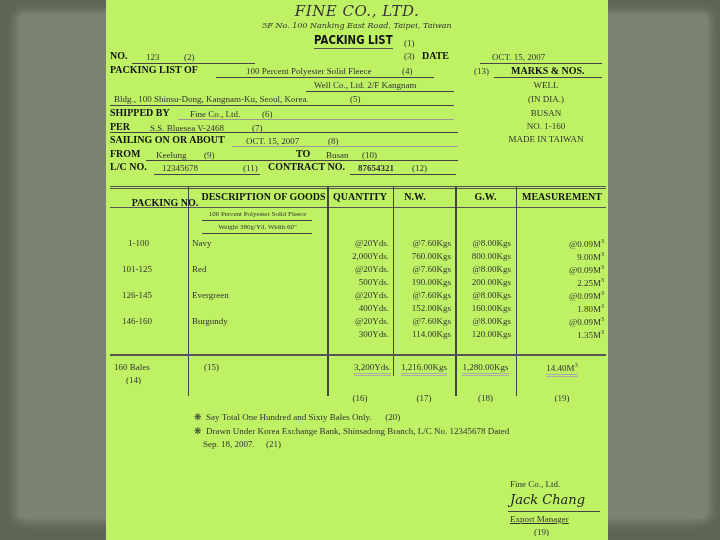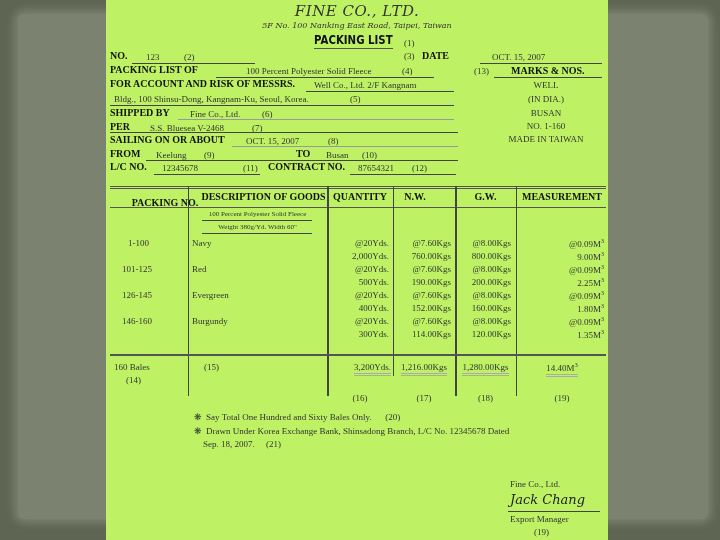--- a/index.html
+++ b/index.html
@@ -80,21 +80,20 @@
 
   <div class="abs ref" style="left:368px;top:66px;">(13)</div>
   <div class="abs lbl" style="left:405px;top:65px;">MARKS &amp; NOS.</div>
   <div class="line" style="left:388px;top:77px;width:108px;"></div>
   <div class="abs center-col" style="left:380px;width:120px;top:80px;">WELL</div>
   <div class="abs center-col" style="left:380px;width:120px;top:94px;">(IN DIA.)</div>
   <div class="abs center-col" style="left:380px;width:120px;top:108px;">BUSAN</div>
   <div class="abs center-col" style="left:380px;width:120px;top:121px;">NO. 1-160</div>
   <div class="abs center-col" style="left:380px;width:120px;top:134px;">MADE IN TAIWAN</div>
 
-  <div class="abs lbl" style="left:4px;top:78px;">FOR ACCOUNT AND RISK OF MESSRS.</div>
   <div class="abs val" style="left:208px;top:80px;">Well Co., Ltd.    2/F Kangnam</div>
   <div class="line" style="left:200px;top:91px;width:148px;"></div>
   <div class="abs val" style="left:8px;top:94px;">Bldg., 100 Shinsu-Dong, Kangnam-Ku, Seoul, Korea.</div>
   <div class="abs ref" style="left:244px;top:94px;">(5)</div>
   <div class="line" style="left:4px;top:105px;width:344px;"></div>
 
   <div class="abs lbl" style="left:4px;top:107px;">SHIPPED BY</div>
   <div class="abs val" style="left:84px;top:109px;">Fine Co., Ltd.</div>
   <div class="abs ref" style="left:156px;top:109px;">(6)</div>
   <div class="line" style="left:72px;top:119px;width:276px;border-color:#999;"></div>
@@ -115,21 +114,21 @@
   <div class="abs lbl" style="left:190px;top:148px;">TO</div>
   <div class="abs val" style="left:220px;top:150px;">Busan</div>
   <div class="abs ref" style="left:256px;top:150px;">(10)</div>
   <div class="line" style="left:40px;top:160px;width:312px;"></div>
 
   <div class="abs lbl" style="left:4px;top:161px;">L/C NO.</div>
   <div class="abs val" style="left:56px;top:163px;">12345678</div>
   <div class="abs ref" style="left:114px;top:163px;padding-left:23px;">(11)</div>
   <div class="line" style="left:48px;top:174px;width:106px;"></div>
   <div class="abs lbl" style="left:162px;top:161px;">CONTRACT NO.</div>
-  <div class="abs val" style="left:252px;top:163px;">87654321</div>
+  <div class="abs val" style="left:252px;top:163px;font-weight:bold;">87654321</div>
   <div class="abs ref" style="left:306px;top:163px;">(12)</div>
   <div class="line" style="left:244px;top:174px;width:106px;"></div>
 
   <div class="table-top"></div>
   <div class="hdr-bottom"></div>
   <div class="vline" style="left:82px;top:186px;height:210px;"></div>
   <div class="vline" style="left:221px;top:186px;height:210px;border-left-width:2px;"></div>
   <div class="vline" style="left:287px;top:186px;height:190px;"></div>
   <div class="vline" style="left:349px;top:186px;height:210px;border-left-width:2px;"></div>
   <div class="vline" style="left:410px;top:186px;height:210px;"></div>
@@ -223,15 +222,15 @@
     <span>Drawn Under Korea Exchange Bank, Shinsadong Branch, L/C No. 12345678 Dated</span>
   </div>
   <div class="note" style="top:439px;left:97px;">
     <span>Sep. 18, 2007.</span>&nbsp;&nbsp;&nbsp;&nbsp;
     <span>(21)</span>
   </div>
 
   <div class="abs val" style="left:404px;top:479px;">Fine Co., Ltd.</div>
   <div class="abs sig-name" style="left:404px;top:492px;">Jack Chang</div>
   <div class="line" style="left:402px;top:511px;width:92px;"></div>
-  <div class="abs val" style="left:404px;top:514px;">Export Manager</div>
+  <div class="abs val" style="left:404px;top:514px;text-decoration:underline;">Export Manager</div>
   <div class="abs val" style="left:428px;top:527px;">(19)</div>
 </div>
 
 </body></html>

